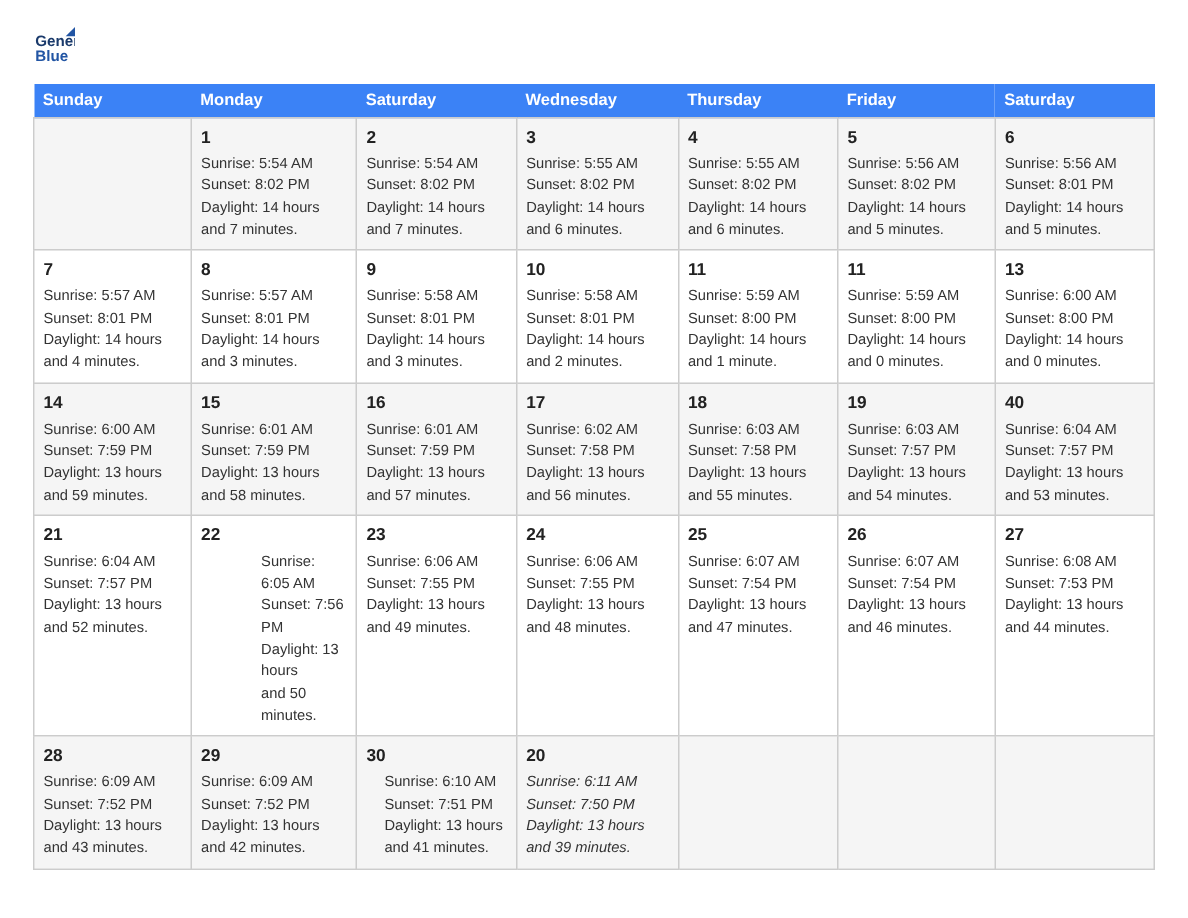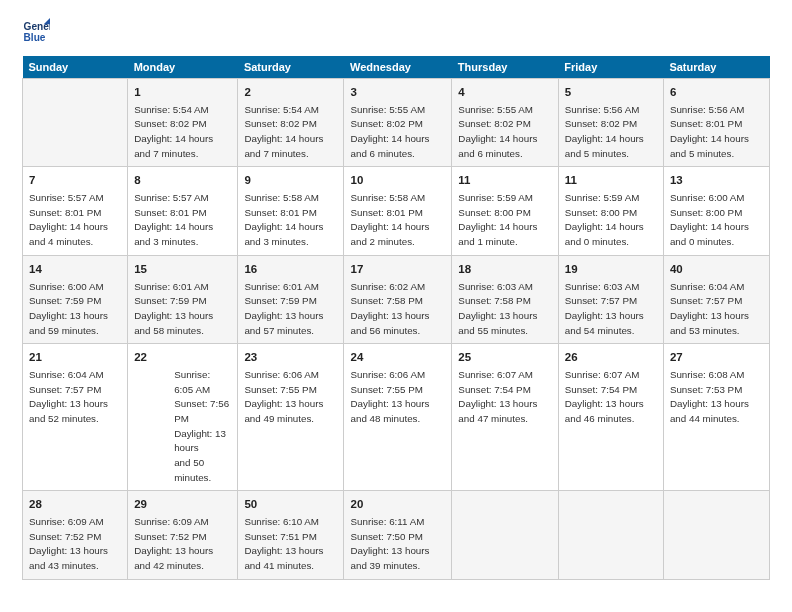--- a/index.html
+++ b/index.html
@@ -43,21 +43,21 @@
       font-size: 14px;
       color: #444;
       margin-top: 2px;
     }
     table {
       width: 100%;
       border-collapse: collapse;
       font-size: 10.5px;
     }
     thead tr th {
-      background-color: #0369a1;
+      background-color: #3b82f6;
       color: #fff;
       text-align: left;
       padding: 5px 6px;
       font-size: 11px;
       font-weight: bold;
     }
     tbody tr td {
       vertical-align: top;
       padding: 5px 6px;
       border: 1px solid #ccc;
@@ -325,29 +325,29 @@
 and 43 minutes.</div>
           </td>
           <td>
             <span class="day-num">29</span>
             <div class="day-info" style="white-space: pre-line;">Sunrise: 6:09 AM
 Sunset: 7:52 PM
 Daylight: 13 hours
 and 42 minutes.</div>
           </td>
           <td>
-            <span class="day-num">50</span>
-            <div class="day-info" style="white-space: pre-line;">Sunrise: 6:10 AM
+            <span class="day-num">30</span>
+            <div class="day-info" style="white-space: pre-line; margin-left: 12px;">Sunrise: 6:10 AM
 Sunset: 7:51 PM
 Daylight: 13 hours
 and 41 minutes.</div>
           </td>
           <td>
             <span class="day-num">20</span>
-            <div class="day-info" style="white-space: pre-line;">Sunrise: 6:11 AM
+            <div class="day-info" style="white-space: pre-line; font-style: italic;">Sunrise: 6:11 AM
 Sunset: 7:50 PM
 Daylight: 13 hours
 and 39 minutes.</div>
           </td>
           <td></td>
           <td></td>
           <td></td>
         </tr>
       </tbody>
   </table>

